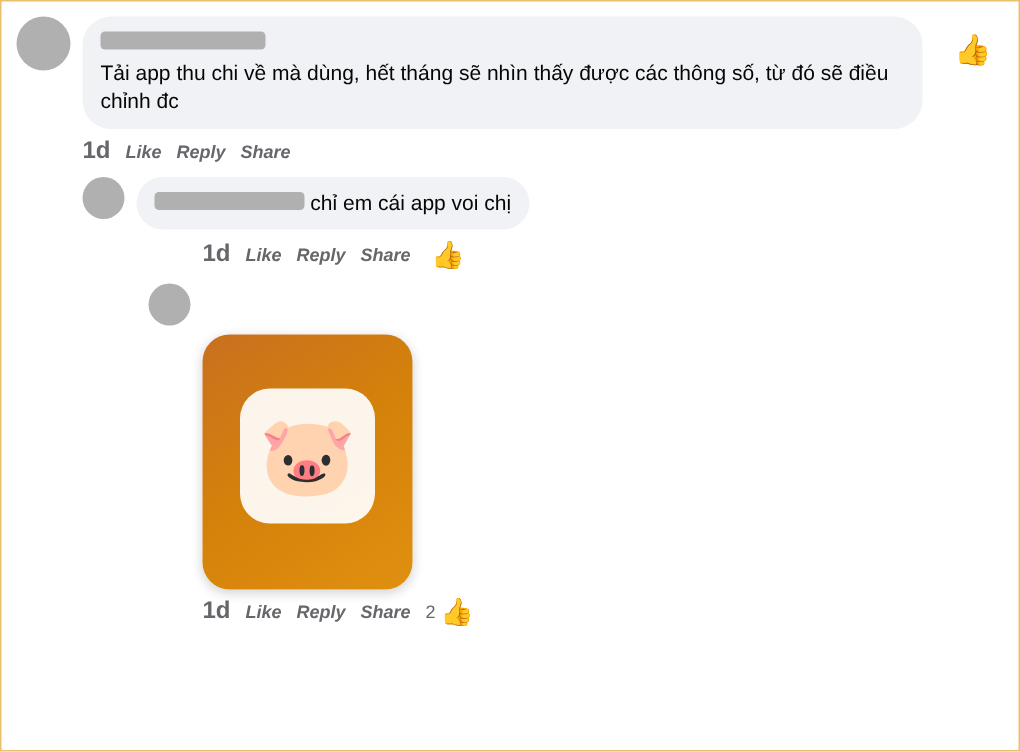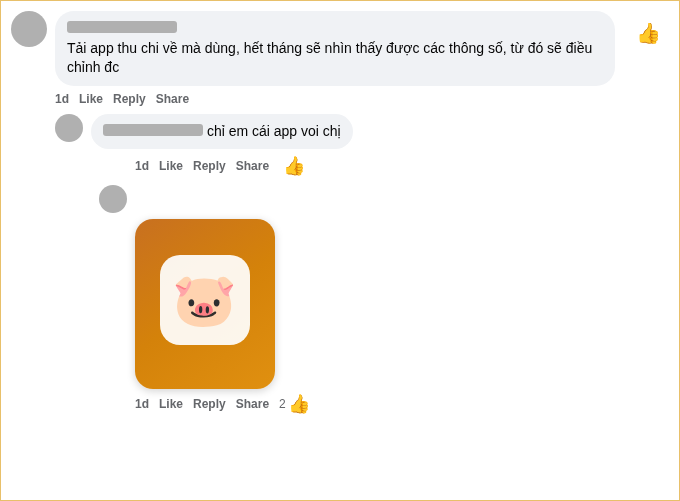--- a/index.html
+++ b/index.html
@@ -81,29 +81,30 @@
     .action-row.indented {
       margin-left: 80px;
     }
 
     .action-row.indented2 {
       margin-left: 116px;
     }
 
     .action-time {
       color: #65676b;
-      font-size: 12px;
+      font-size: 16px;
       font-weight: 600;
     }
 
     .action-btn {
       color: #65676b;
       font-size: 12px;
       font-weight: 600;
       cursor: pointer;
+      font-style: italic;
     }
 
     
     .reply-indent {
       margin-left: 44px;
     }
 
     
     .app-image {
       width: 140px;

